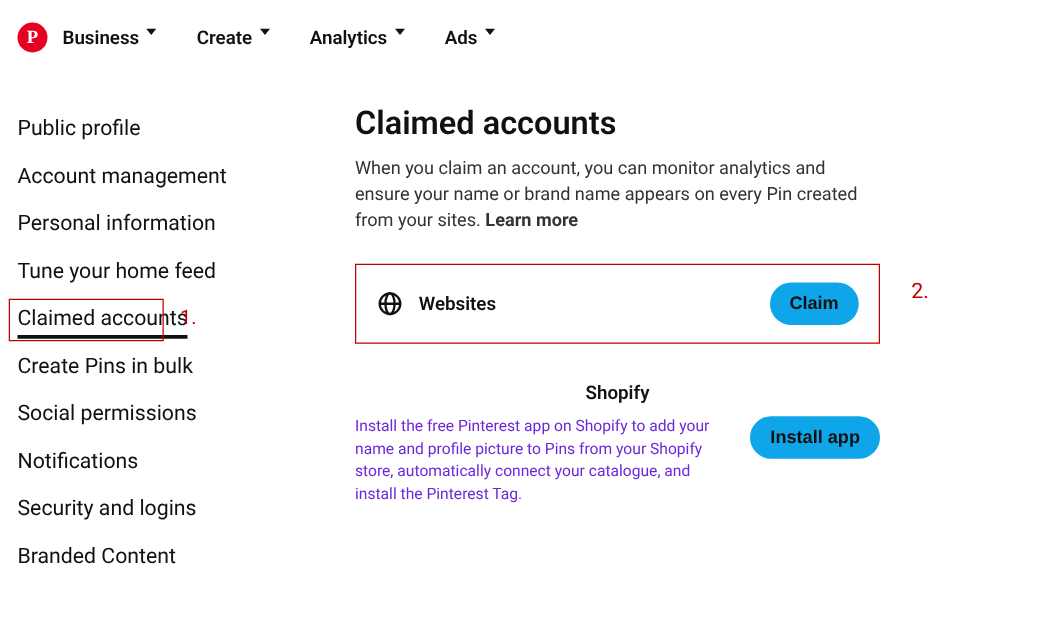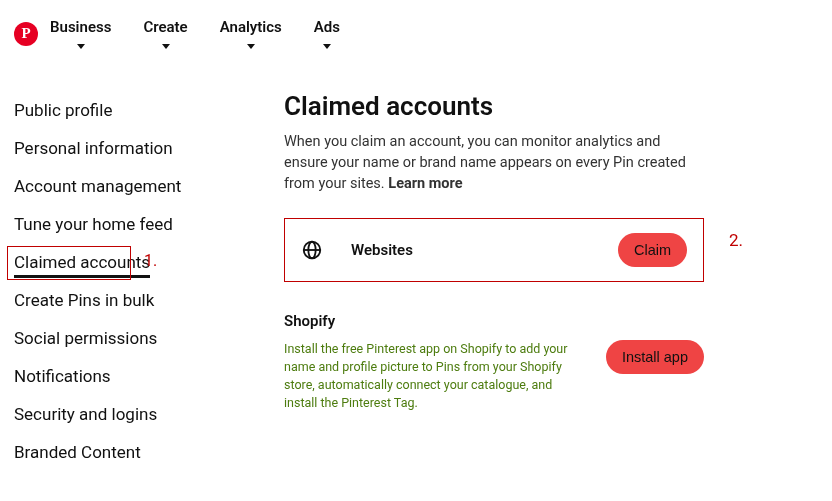--- a/index.html
+++ b/index.html
@@ -24,27 +24,26 @@
     color: #fff;
     display: flex;
     align-items: center;
     justify-content: center;
     font-weight: 700;
     font-size: 15px;
     font-family: Georgia, serif;
   }
   .nav-item {
     display: flex;
-    align-items: center;
+    align-items: flex-start;
     gap: 6px;
     font-size: 15px;
     font-weight: 600;
     color: #111;
     cursor: pointer;
-    flex-direction: column;
   }
   .nav-item.first { margin-left: -20px; }
   .chev {
     width: 0; height: 0;
     border-left: 4px solid transparent;
     border-right: 4px solid transparent;
     border-top: 5px solid #111;
     margin-top: 2px;
   }
   .layout {
@@ -97,59 +96,60 @@
     max-width: 420px;
     margin-bottom: 24px;
   }
   .desc b { font-weight: 700; }
   .card-wrap { position: relative; }
   .card {
     border: 1px solid #c00000;
     padding: 14px 16px;
     display: flex;
     align-items: center;
-    gap: 28px;
+    gap: 12px;
     max-width: 420px;
   }
   .globe {
     width: 22px; height: 22px;
   }
   .card-title {
     font-size: 15px;
     font-weight: 600;
     flex: 1;
   }
   .btn {
-    background: #ef4444;
+    background: #0ea5e9;
     border: none;
     border-radius: 20px;
     padding: 9px 16px;
     font-size: 14.5px;
-    font-weight: 400;
+    font-weight: 700;
     color: #111;
     cursor: pointer;
   }
   .section {
     margin-top: 30px;
     max-width: 420px;
   }
   .section-row {
     display: flex;
     align-items: flex-start;
     gap: 20px;
   }
   .section-text { flex: 1; }
   .section-title {
     font-size: 15px;
     font-weight: 600;
     margin-bottom: 10px;
+    text-align: center;
   }
   .section-desc {
     font-size: 12.5px;
-    color: #4d7c0f;
+    color: #6d28d9;
     line-height: 1.45;
   }
 </style>
 </head>
 <body>
 
 <div class="topnav">
   <div class="logo">P</div>
   <div class="nav-item first">
     <span>Business</span>
@@ -165,22 +165,22 @@
   </div>
   <div class="nav-item">
     <span>Ads</span>
     <span class="chev"></span>
   </div>
 </div>
 
 <div class="layout">
   <div class="sidebar">
     <div class="side-item"><span>Public profile</span></div>
+    <div class="side-item"><span>Account management</span></div>
     <div class="side-item"><span>Personal information</span></div>
-    <div class="side-item"><span>Account management</span></div>
     <div class="side-item"><span>Tune your home feed</span></div>
     <div class="side-item active"><span>Claimed accounts</span></div>
     <div class="side-item"><span>Create Pins in bulk</span></div>
     <div class="side-item"><span>Social permissions</span></div>
     <div class="side-item"><span>Notifications</span></div>
     <div class="side-item"><span>Security and logins</span></div>
     <div class="side-item"><span>Branded Content</span></div>
 
     <div class="annot-box-sidebar"></div>
     <div class="annot" style="top:160px; left:130px; font-size:16px;">1.</div>

